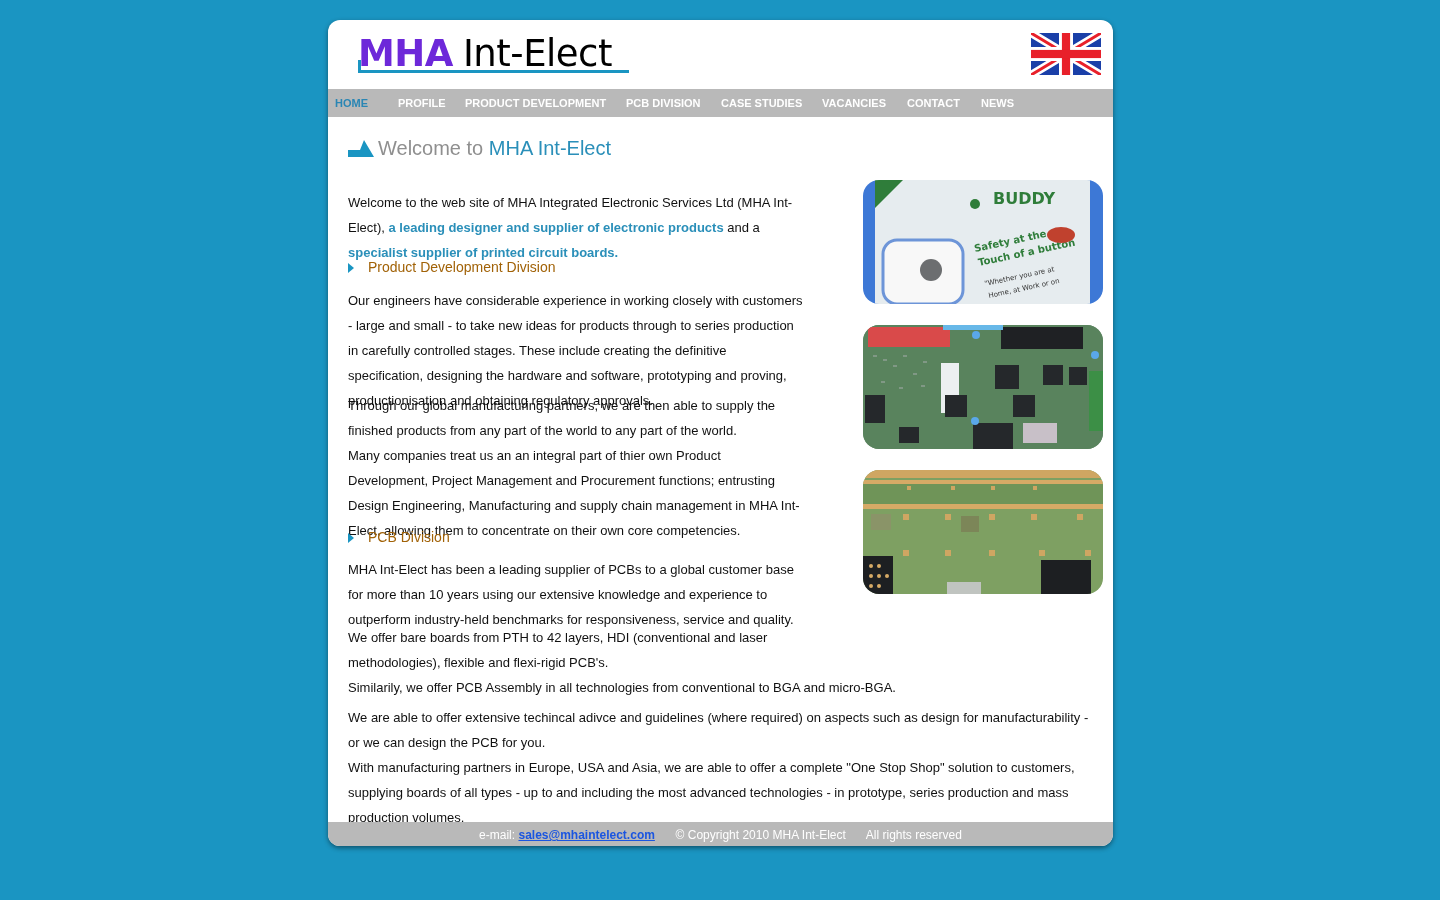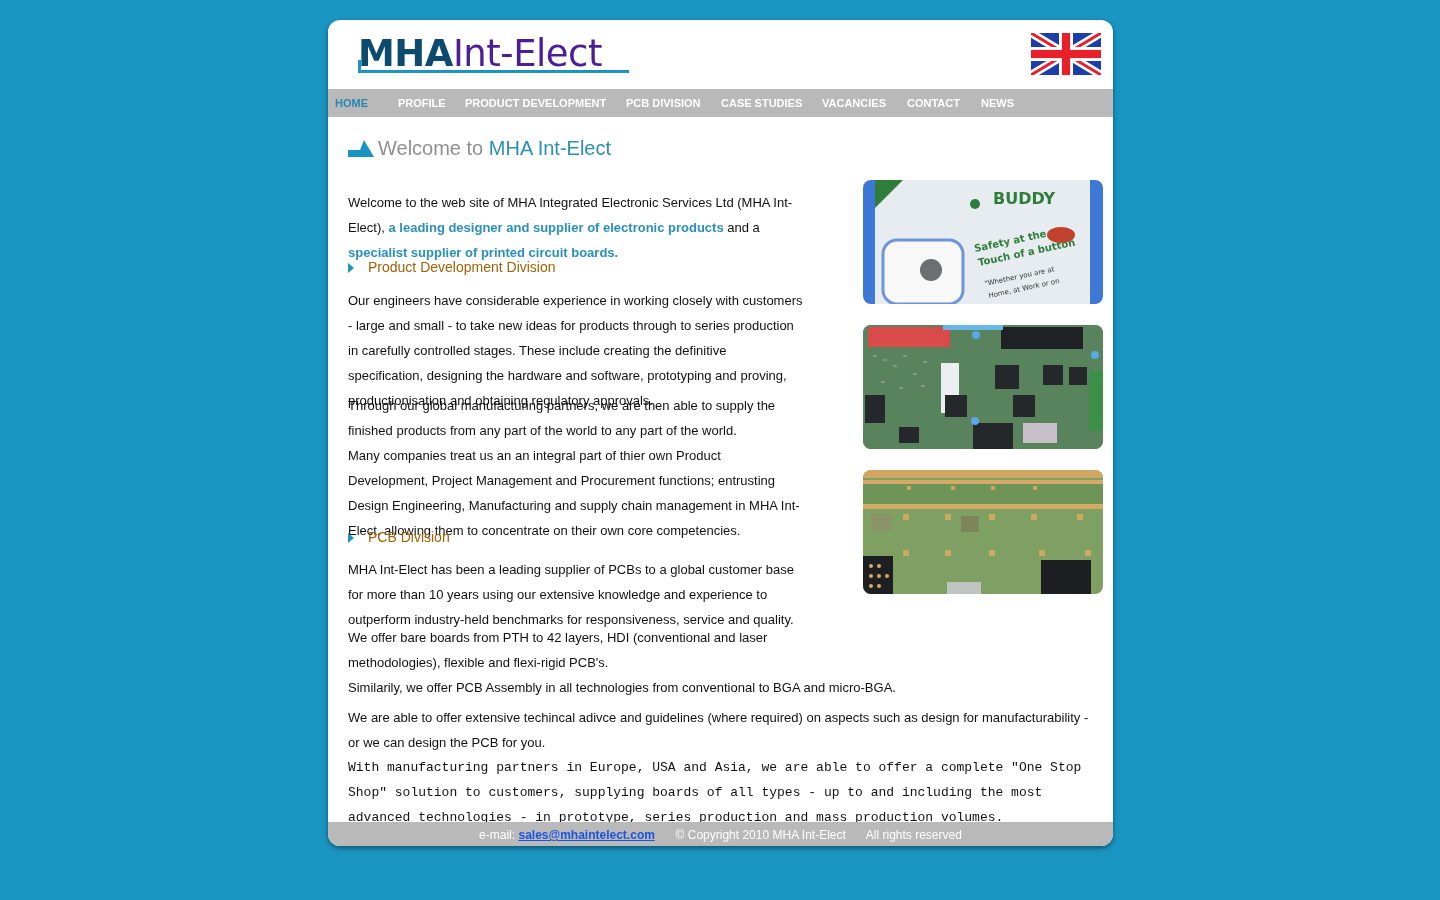--- a/index.html
+++ b/index.html
@@ -19,22 +19,22 @@
     box-shadow: 0 2px 5px rgba(0,0,0,0.45);
     overflow: hidden;
   }
   .header { position: absolute; left: 0; top: 0; width: 785px; height: 69px; }
   .logo {
     position: absolute; left: 30px; top: 14px;
     font-family: "DejaVu Sans", sans-serif;
     font-size: 37px; letter-spacing: -0.5px; line-height: 40px;
     white-space: nowrap;
   }
-  .logo .mha { color: #0c4a6e; font-weight: bold; }
-  .logo .rest { color: #4c1d95; }
+  .logo .mha { color: #6d28d9; font-weight: bold; }
+  .logo .rest { color: #000000; margin-left: 10px; }
   .logo-underline {
     position: absolute; left: 30px; top: 50px; width: 271px; height: 3px;
     background: #1a95c2;
   }
   .logo-underline-tick {
     position: absolute; left: 30px; top: 40px; width: 3px; height: 13px; background: #1a95c2;
   }
   .flag { position: absolute; left: 703px; top: 13px; width: 70px; height: 42px; }
   .nav {
     position: absolute; left: 0; top: 69px; width: 785px; height: 28px;
@@ -57,21 +57,21 @@
   .sub {
     position: absolute; left: 0; font-size: 14px; color: #a16207; line-height: 18px; white-space: nowrap;
   }
   .sub .tri {
     display: inline-block; width: 0; height: 0;
     border-top: 5px solid transparent; border-bottom: 5px solid transparent;
     border-left: 6px solid #1a95c2; margin-right: 14px; vertical-align: -1px;
   }
   .photo {
     position: absolute; left: 515px; width: 240px; height: 124px;
-    border-radius: 8px; overflow: hidden;
+    border-radius: 16px; overflow: hidden;
   }
   .footer {
     position: absolute; left: 0; top: 802px; width: 785px; height: 36px;
     background: #b9b9b9; text-align: center;
     font-size: 12px; line-height: 26px; color: #ffffff;
   }
   .footer a { color: #1a55e0; text-decoration: underline; font-weight: bold; }
   .footer .sp { display: inline-block; width: 14px; }
 </style>
 </head>
@@ -133,21 +133,21 @@
     <p class="p" style="top:326px; width:455px;">Many companies treat us an an integral part of thier own Product Development, Project Management and Procurement functions; entrusting Design Engineering, Manufacturing and supply chain management in MHA Int-Elect, allowing them to concentrate on their own core competencies.</p>
 
     <div class="sub" style="top:411px">
       <span class="tri"></span><span>PCB Division</span>
     </div>
 
     <p class="p" style="top:440px; width:455px;">MHA Int-Elect has been a leading supplier of PCBs to a global customer base for more than 10 years using our extensive knowledge and experience to outperform industry-held benchmarks for responsiveness, service and quality.</p>
     <p class="p" style="top:508px; width:430px;">We offer bare boards from PTH to 42 layers, HDI (conventional and laser methodologies), flexible and flexi-rigid PCB's.</p>
     <p class="p" style="top:558px; width:745px;">Similarily, we offer PCB Assembly in all technologies from conventional to BGA and micro-BGA.</p>
     <p class="p" style="top:588px; width:745px;">We are able to offer extensive techincal adivce and guidelines (where required) on aspects such as design for manufacturability - or we can design the PCB for you.</p>
-    <p class="p" style="top:638px; width:745px;font-family:Liberation Mono, monospace;">With manufacturing partners in Europe, USA and Asia, we are able to offer a complete "One Stop Shop" solution to customers, supplying boards of all types - up to and including the most advanced technologies - in prototype, series production and mass production volumes.</p>
+    <p class="p" style="top:638px; width:745px;">With manufacturing partners in Europe, USA and Asia, we are able to offer a complete "One Stop Shop" solution to customers, supplying boards of all types - up to and including the most advanced technologies - in prototype, series production and mass production volumes.</p>
 
     <div class="photo" style="top:63px">
       <svg width="240" height="124" viewBox="0 0 240 124">
         <rect width="240" height="124" fill="#3d78d6"></rect>
         <rect x="12" y="0" width="215" height="124" fill="#e6ecef"></rect>
         <polygon points="12,0 40,0 12,28" fill="#2f7d3a"></polygon>
         <rect x="20" y="60" width="80" height="64" rx="14" fill="#f8f8f8" stroke="#6d95d8" stroke-width="3"></rect>
         <circle cx="68" cy="90" r="11" fill="#6c6e70"></circle>
         <text x="130" y="24" font-family="DejaVu Sans, sans-serif" font-size="16" font-weight="bold" fill="#2f7d3a">BUDDY</text>
         <circle cx="112" cy="24" r="5" fill="#2f7d3a"></circle>

